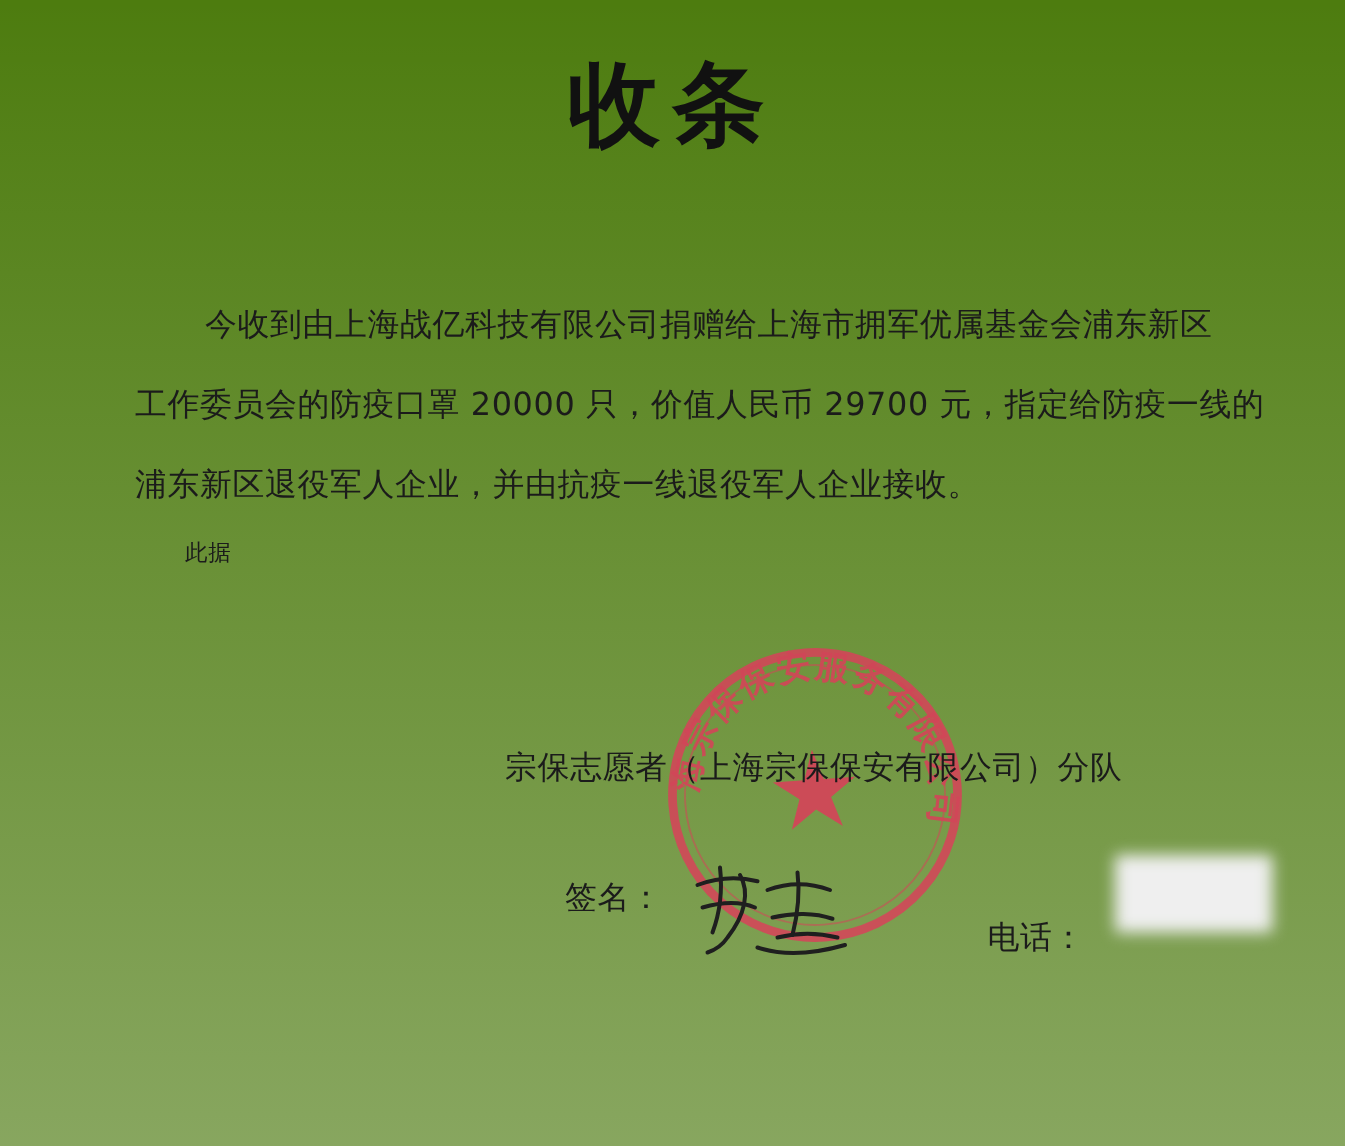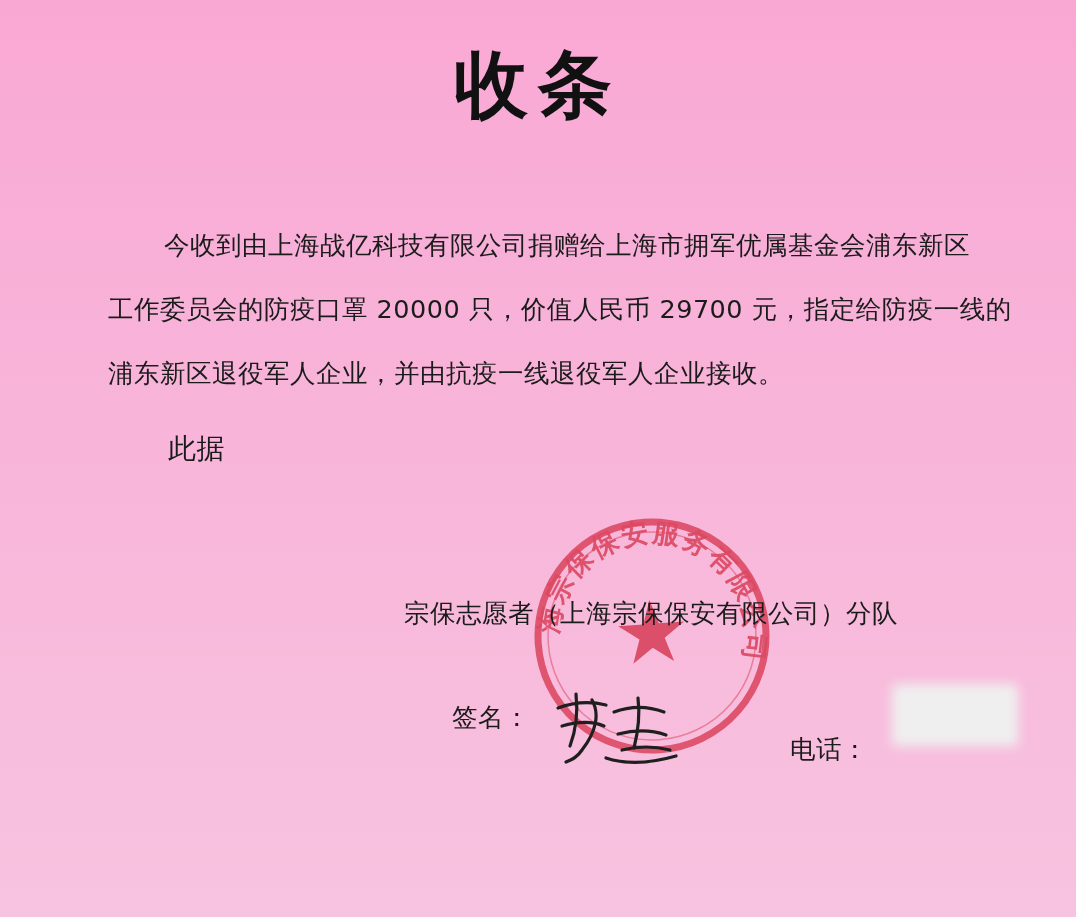--- a/index.html
+++ b/index.html
@@ -12,21 +12,21 @@
     height: 917px;
     position: relative;
     overflow: hidden;
     font-family: "DejaVu Sans", "Liberation Sans", sans-serif;
     color: #1a1a1a;
   }
 
   .page {
     position: absolute;
     inset: 0;
-    background: #f9a8d4;
+    background: #4d7c0f;
   }
 
   
   .paper-tone {
     position: absolute;
     inset: 0;
     background:
       linear-gradient(to bottom, rgba(250,250,250,0.0) 0%, rgba(245,245,245,0.35) 100%);
     pointer-events: none;
   }
@@ -40,41 +40,41 @@
     font-family: "DejaVu Serif", "Liberation Serif", serif;
     font-weight: 700;
     font-size: 74px;
     letter-spacing: 10px;
     color: #111111;
     line-height: 1.1;
   }
 
   .body-block {
     position: absolute;
-    top: 213px;
+    top: 228px;
     left: 108px;
     width: 872px;
   }
 
   .body-line {
     font-size: 25.5px;
     line-height: 64px;
     color: #1b1b1b;
     letter-spacing: 0.5px;
     white-space: nowrap;
   }
   .body-line.indent {
     text-indent: 56px;
   }
 
   .closing {
     position: absolute;
     top: 430px;
-    left: 168px;
-    font-size: 28px;
+    left: 148px;
+    font-size: 18px;
     letter-spacing: 0.5px;
     color: #1b1b1b;
   }
 
   .org-line {
     position: absolute;
     top: 596px;
     left: 404px;
     font-size: 25.5px;
     letter-spacing: 0.5px;

